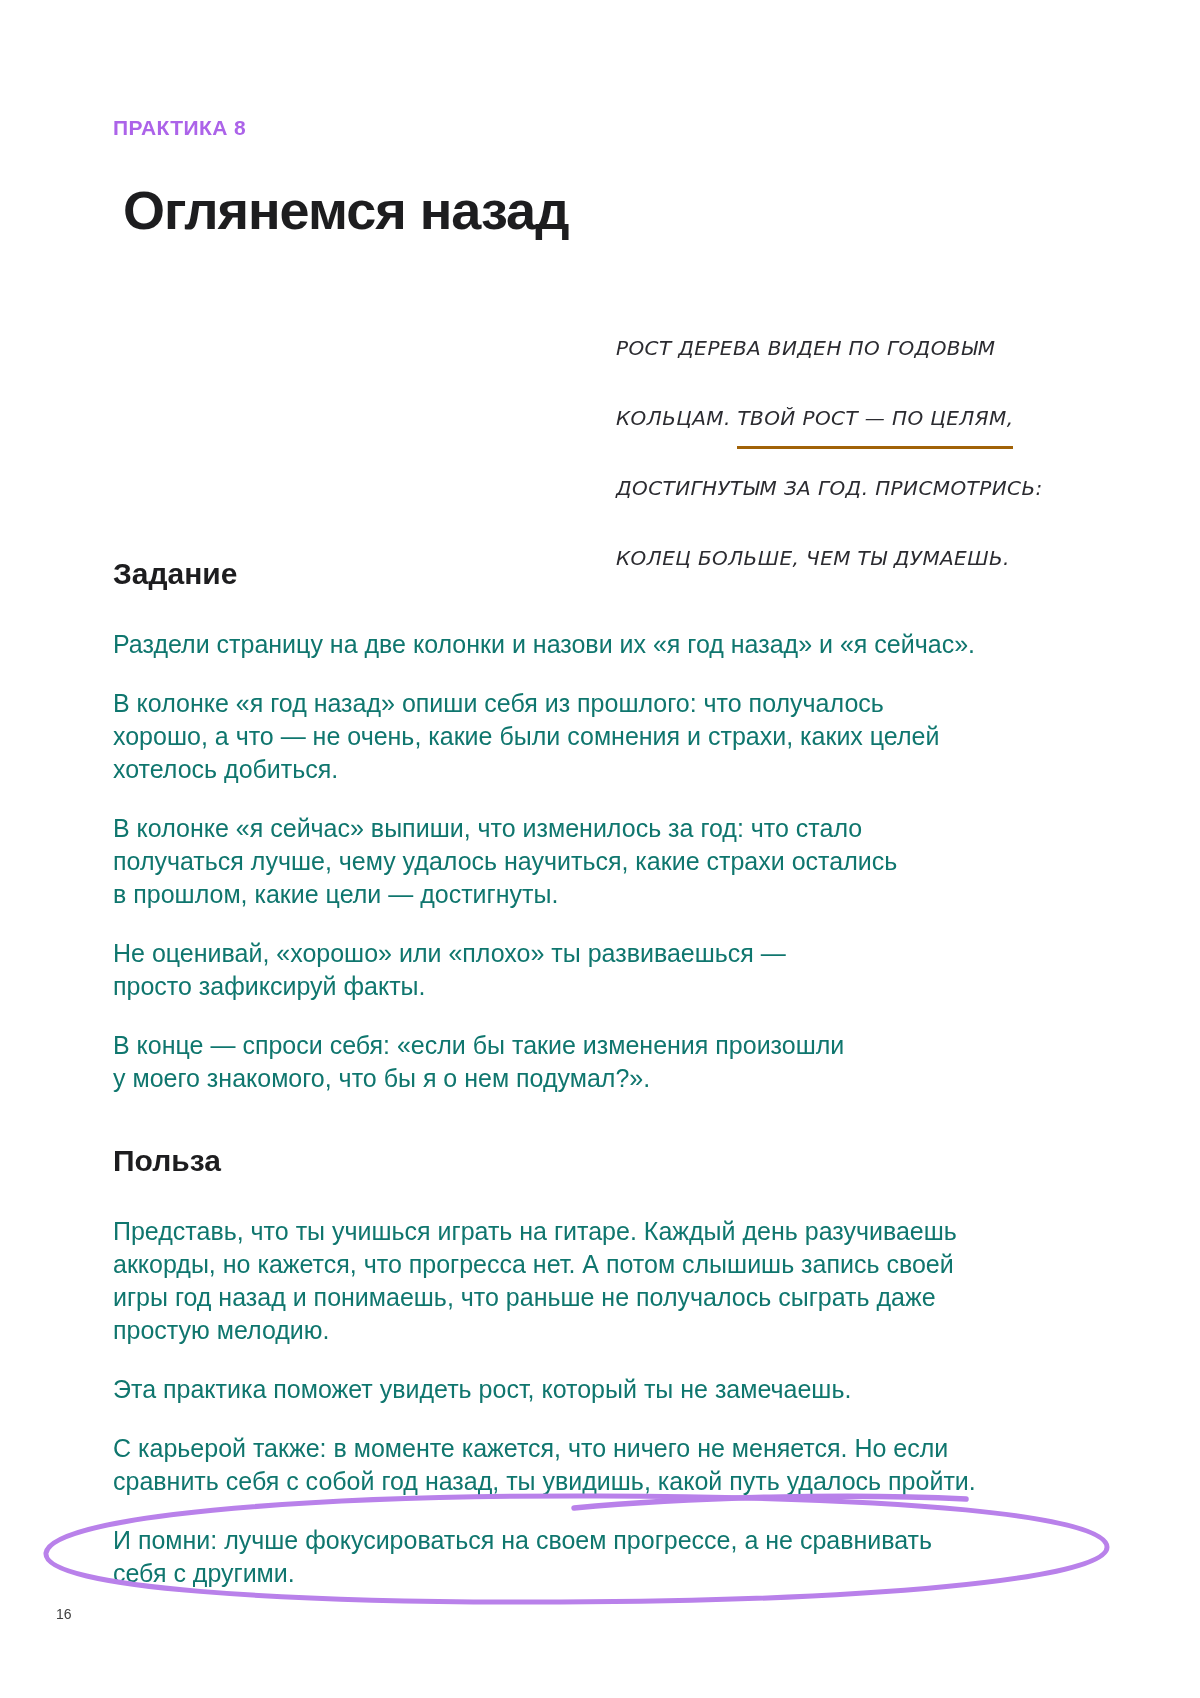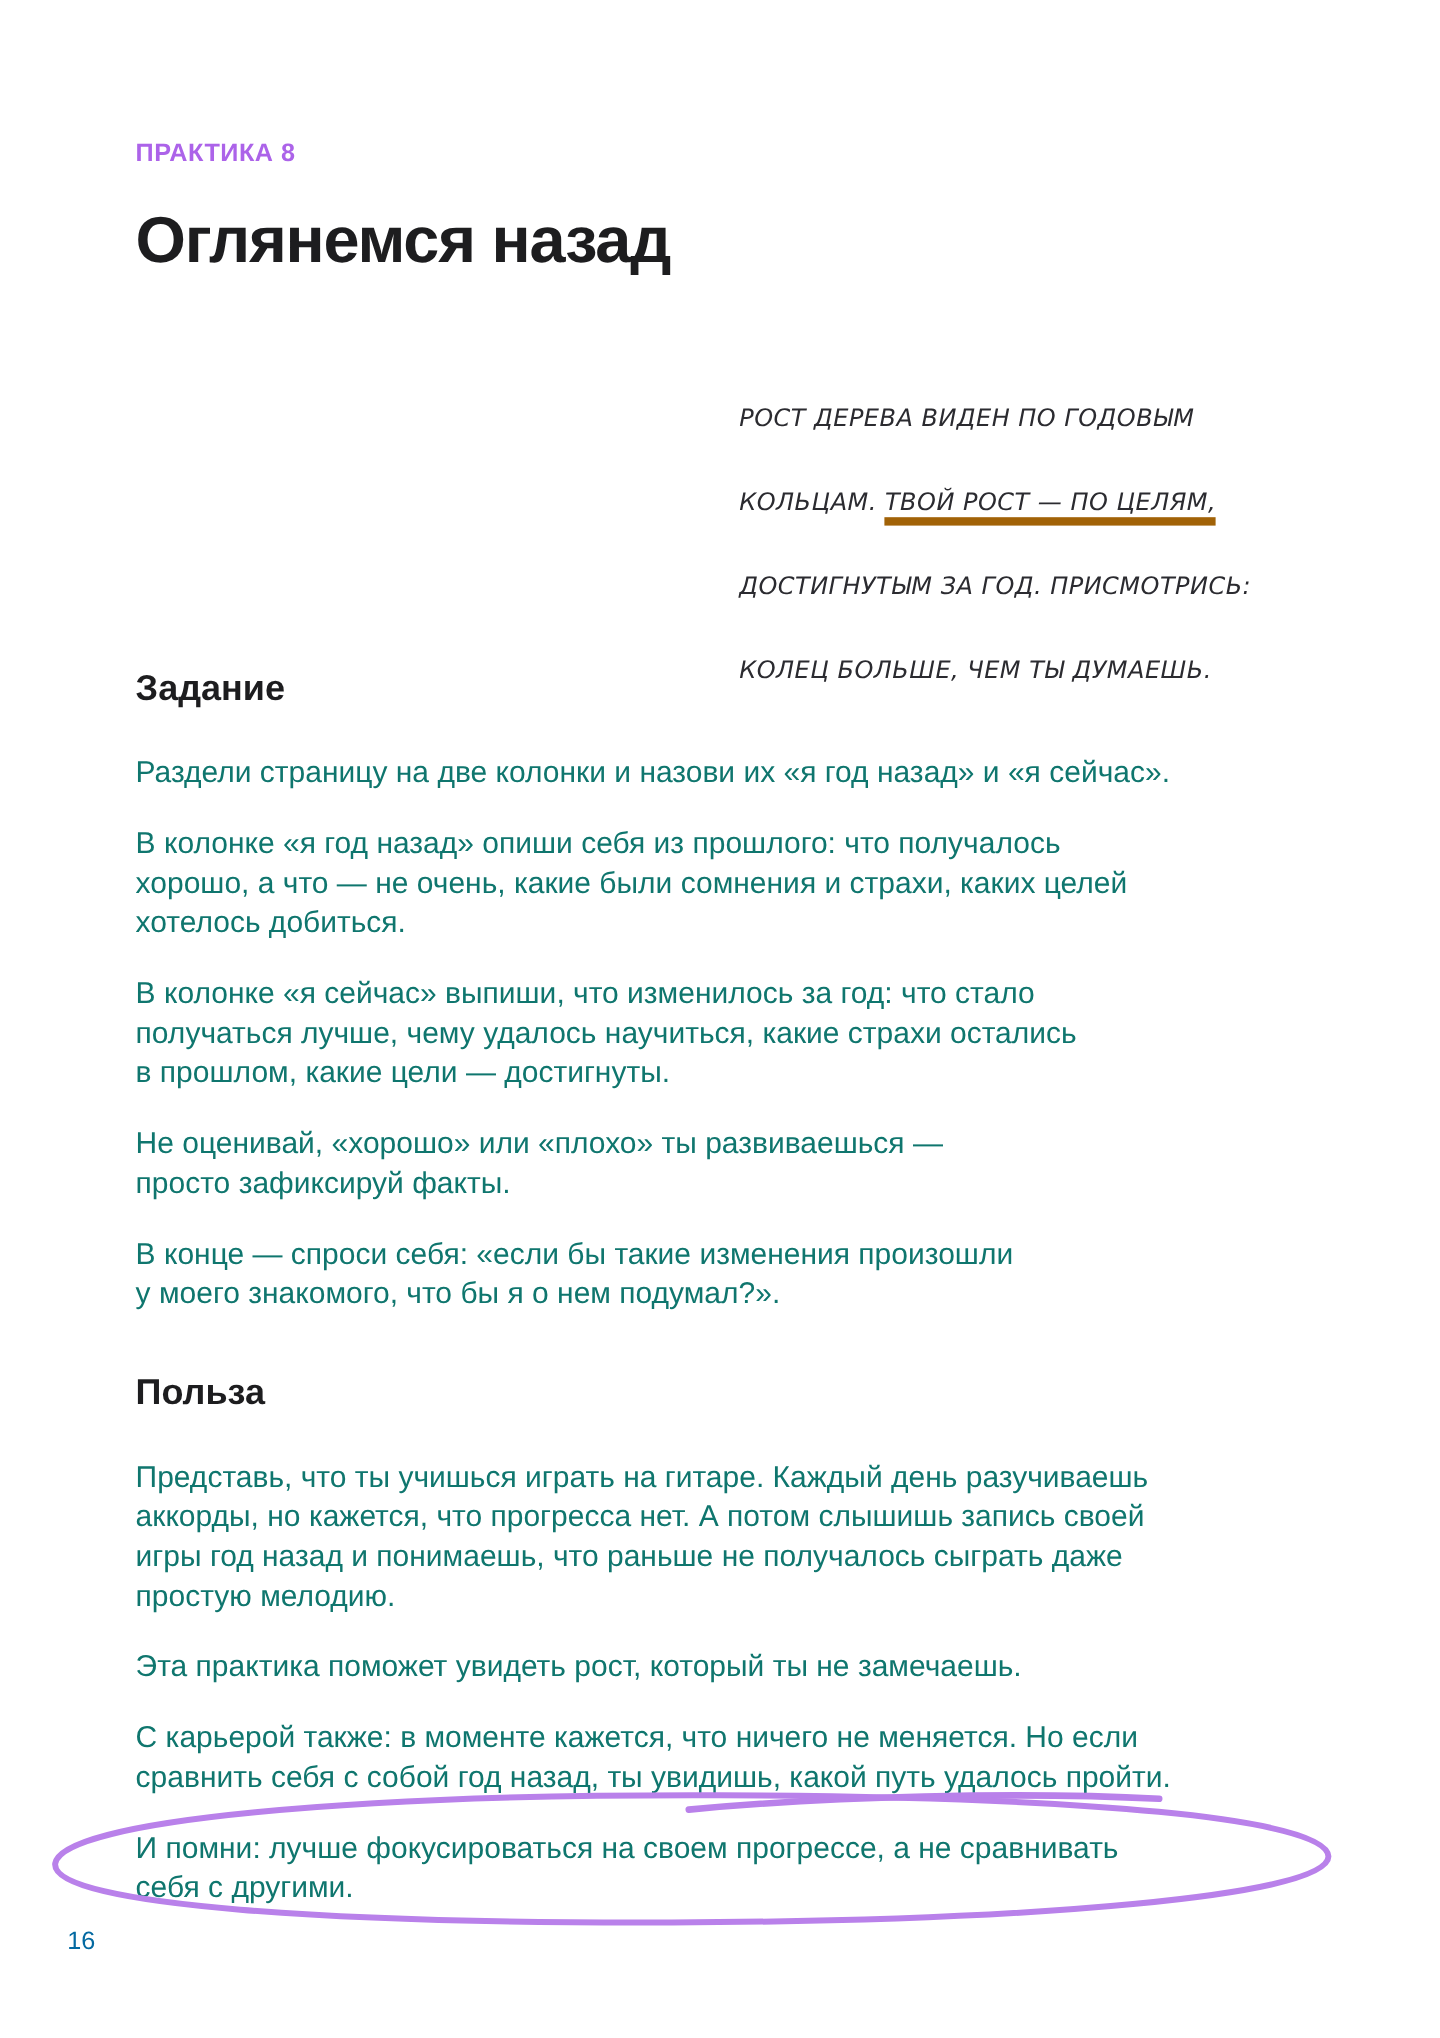--- a/index.html
+++ b/index.html
@@ -10,52 +10,52 @@
     font-family:"Liberation Sans", sans-serif;
     color:#1d1d1f;
     overflow:hidden;
   }
   .eyebrow{
     position:absolute;left:113px;top:116px;
     font-size:21px;font-weight:700;letter-spacing:.4px;
     color:#ac63e9;
   }
   .title{
-    position:absolute;left:110px;top:166px;margin:3px;
+    position:absolute;left:110px;top:166px;margin:13px;
     font-size:54px;font-weight:700;letter-spacing:-1px;
     color:#1d1d1f;
   }
   .quote{
     position:absolute;left:616px;top:296px;width:470px;
     font-family:"DejaVu Sans", sans-serif;
     font-style:italic;
     font-size:20px;line-height:35px;letter-spacing:.4px;
     color:#2b2b30;
     white-space:pre-line;
   }
   .q-underline{
-    border-bottom:7px solid #a16207;
-    padding-bottom:1px;
+    border-bottom:3px solid #a16207;
+    padding-bottom:16px;
   }
   .content{
     position:absolute;left:113px;top:556px;width:1010px;
   }
   .content h2{
     margin:0 0 36px 0;
     font-size:30px;line-height:36px;font-weight:700;color:#1d1d1f;
   }
   .content h2.benefit{margin-top:48px;}
   .content p{
     margin:0 0 26px 0;
     font-size:25px;line-height:33px;color:#0f766e;
     white-space:pre-line;
   }
   .page-number{
     position:absolute;left:56px;top:1606px;
-    font-size:21px;color:#0369a1;
+    font-size:14px;color:#404040;
   }
   .annotations{
     position:absolute;left:0;top:0;
     pointer-events:none;
   }
 </style>
 </head>
 <body>
 
 <div class="page">

